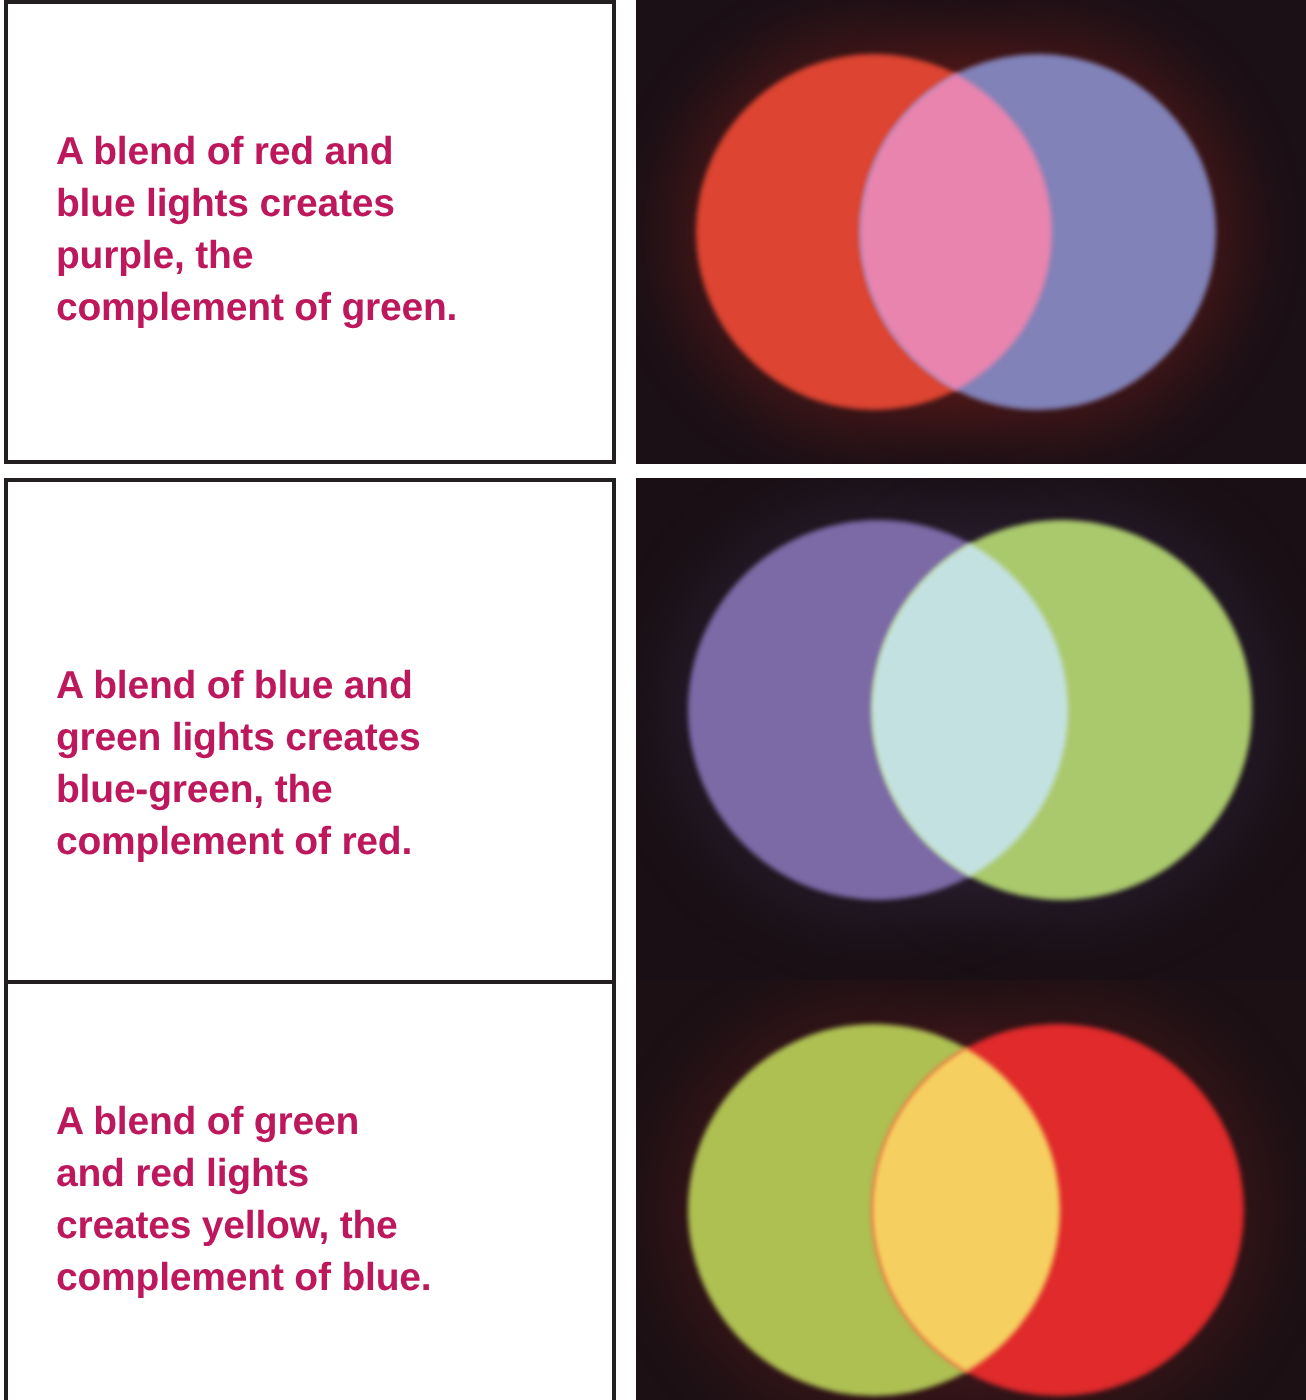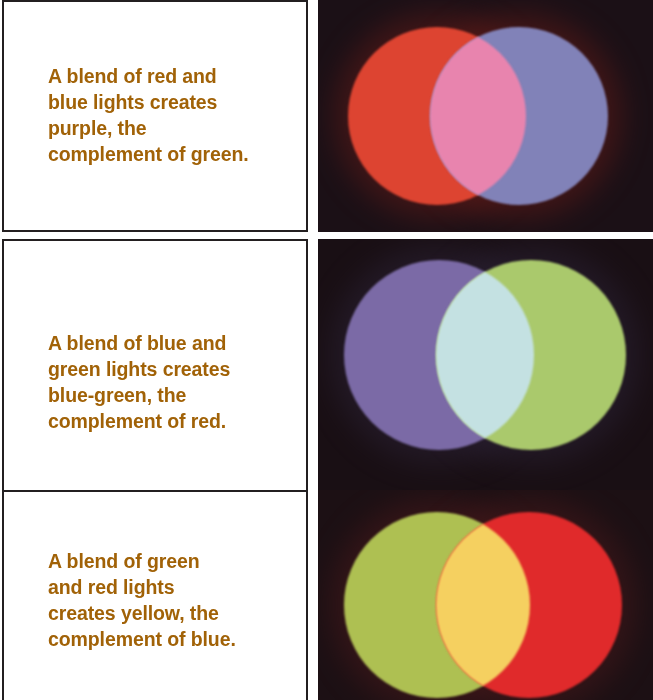--- a/index.html
+++ b/index.html
@@ -40,26 +40,26 @@
     width: 306px;
     height: 100%;
     background: #ffffff;
     border: 2px solid #231f20;
     box-sizing: border-box;
     display: flex;
     align-items: center;
     overflow: hidden;
   }
   .caption-text {
-    padding-left: 44px;
+    padding-left: 24px;
     padding-right: 14px;
     font-size: 19.5px;
     line-height: 1.33;
     font-weight: bold;
-    color: #a16207;
+    color: #be185d;
     letter-spacing: -0.1px;
     white-space: pre-line;
   }
 
   
   .image-cell {
     position: absolute;
     left: 318px;
     top: 0;
     width: 335px;

